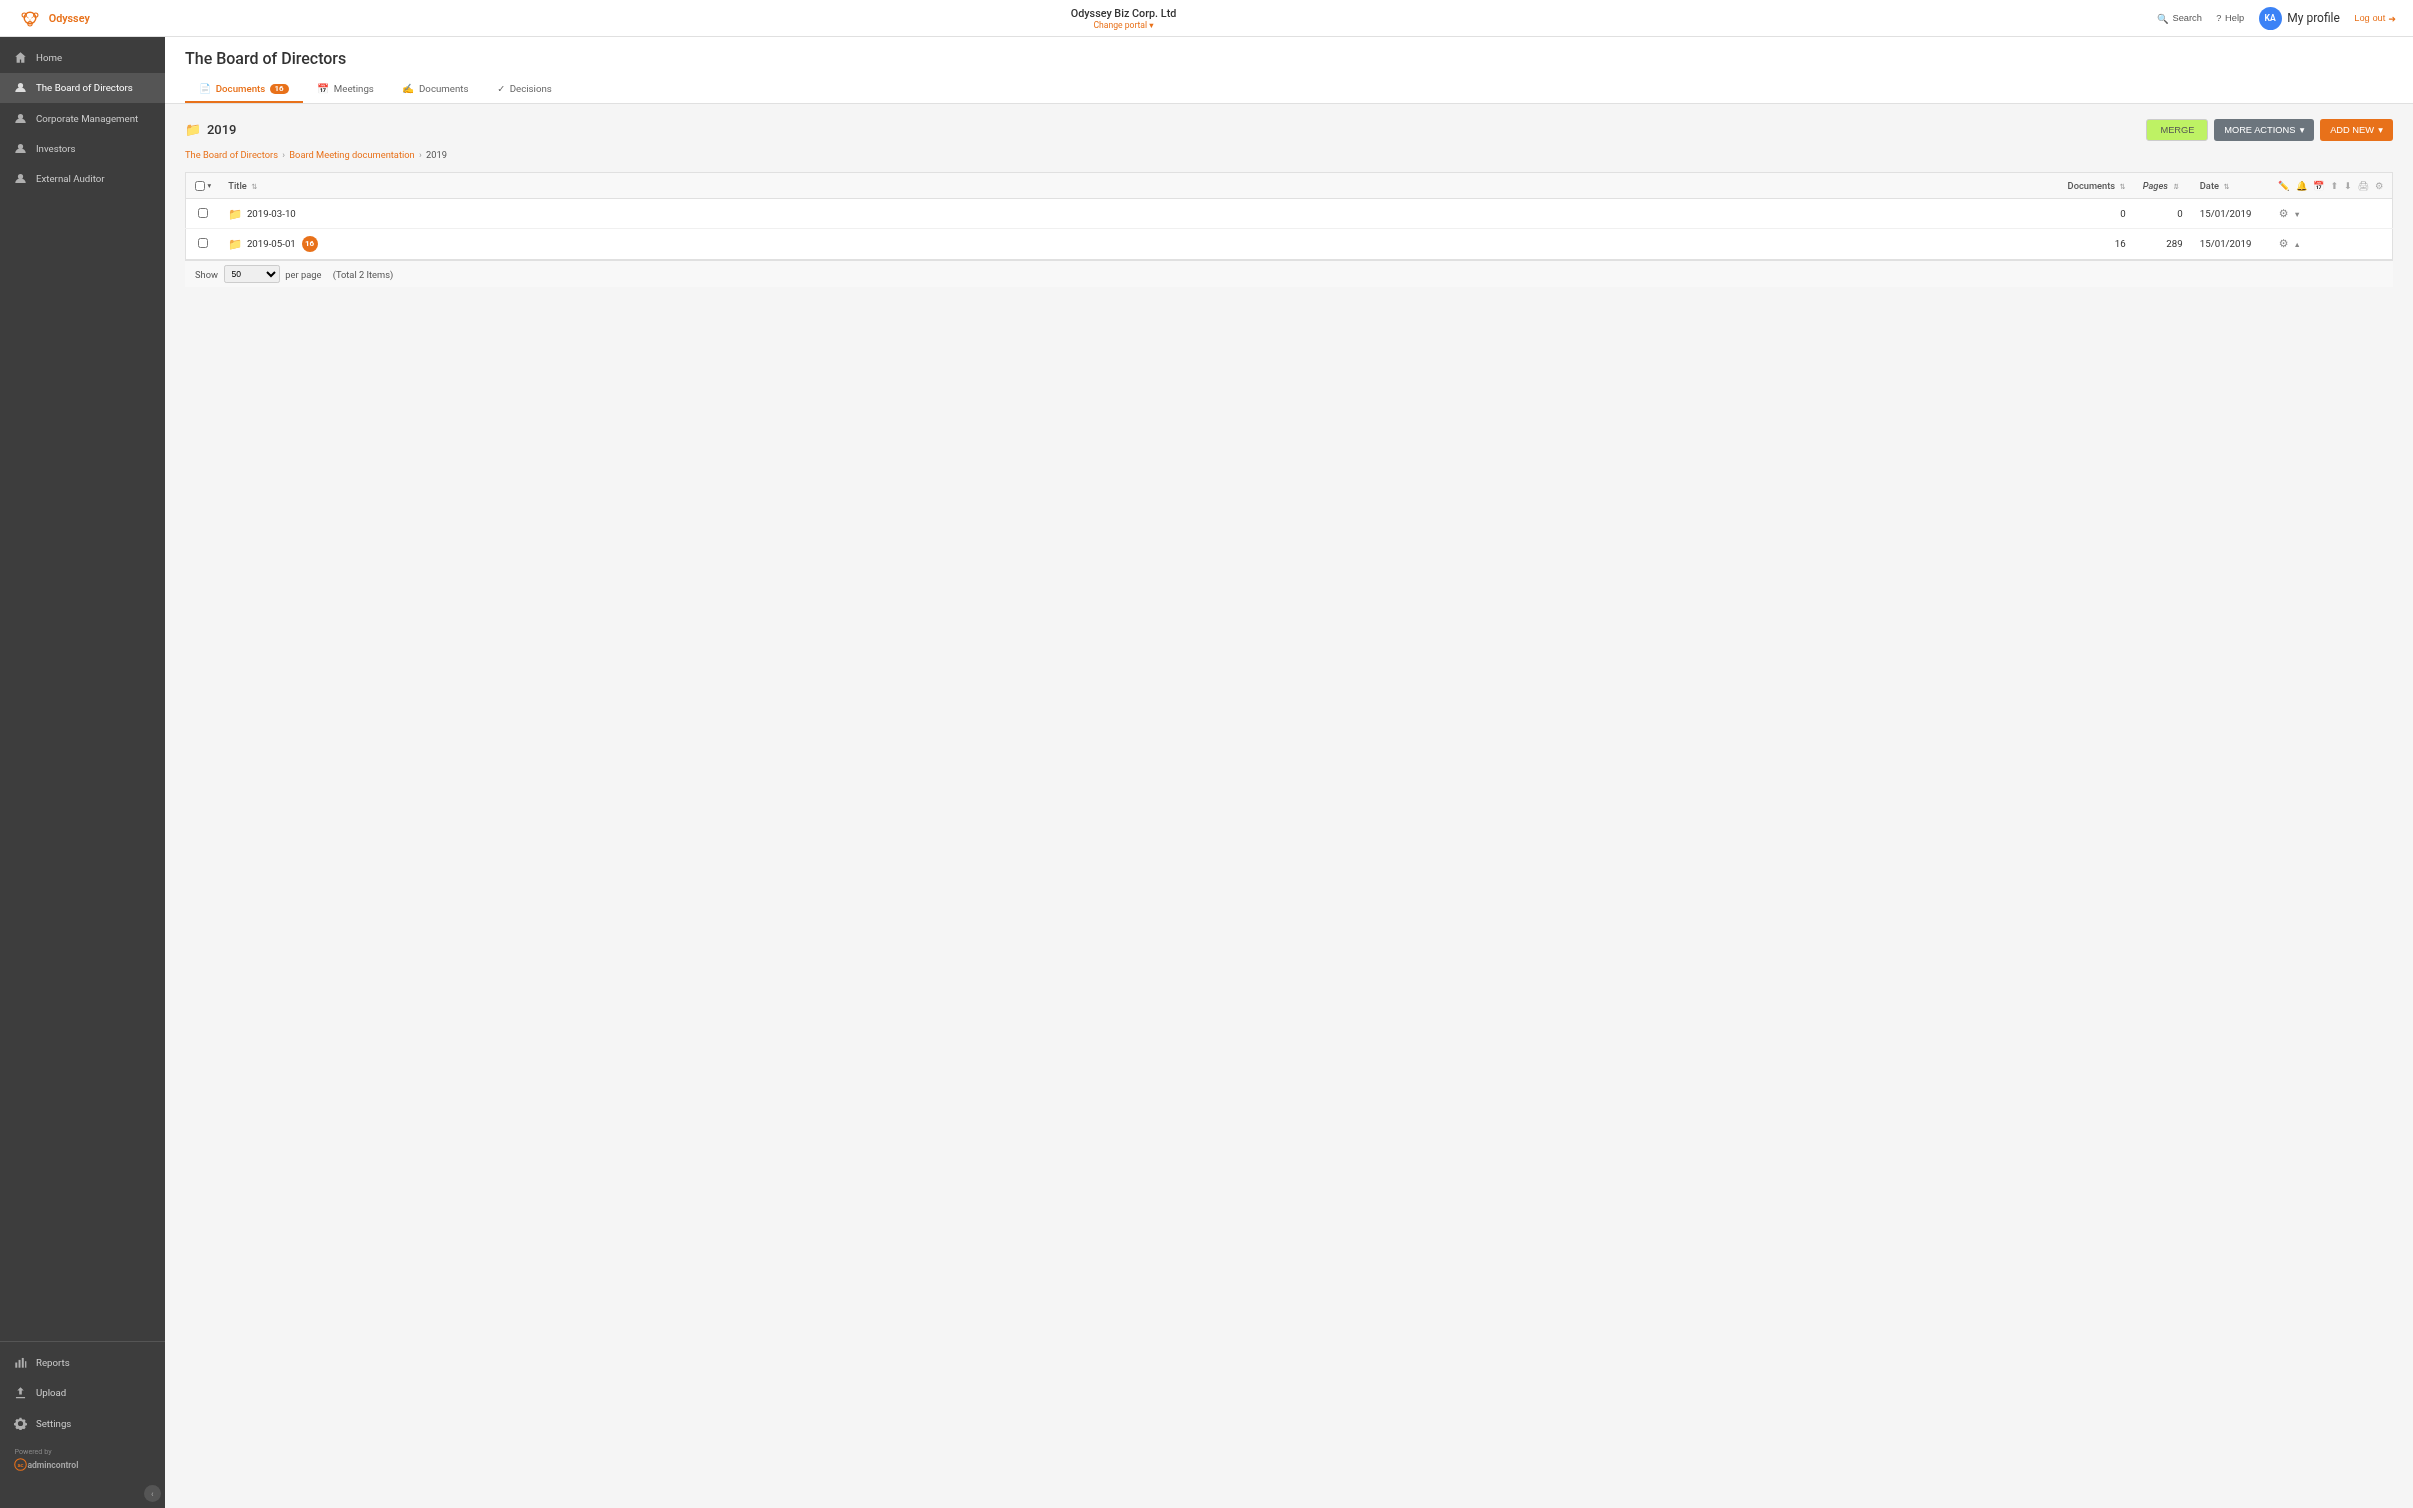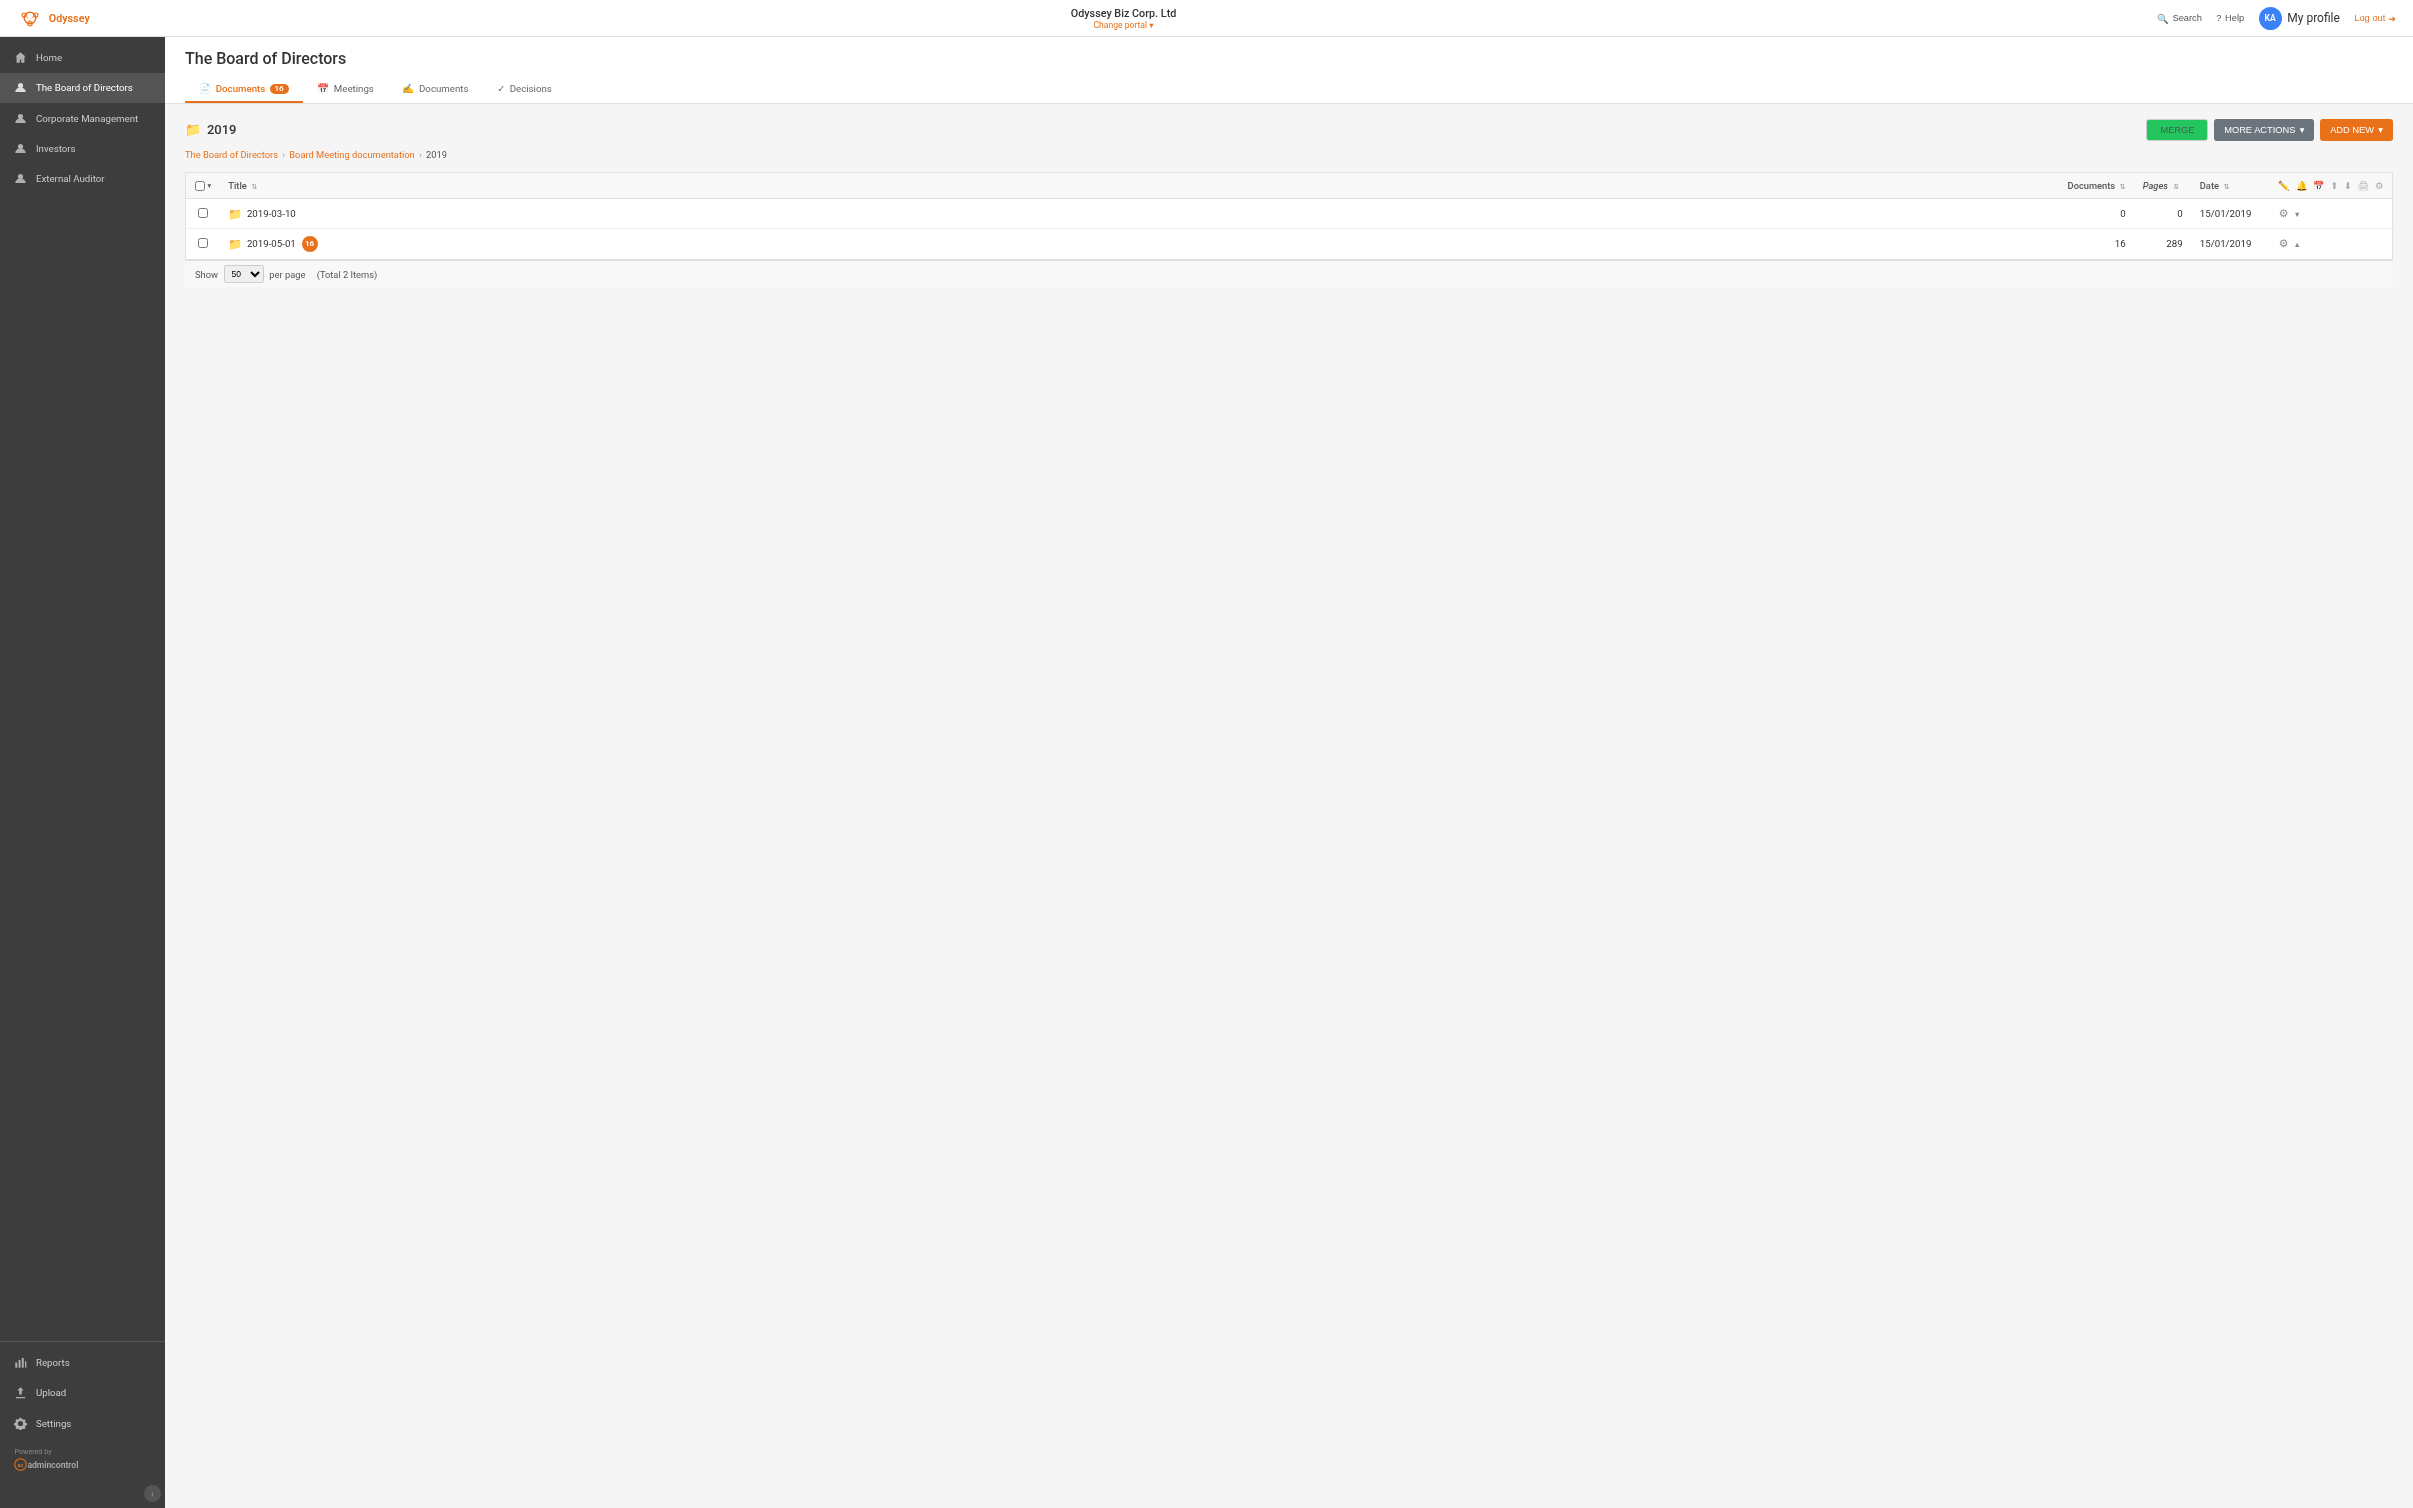--- a/index.html
+++ b/index.html
@@ -113,21 +113,21 @@
     .toolbar-row {
       display: flex;
       align-items: center;
       justify-content: space-between;
       margin-bottom: 8.6px;
     }
     .folder-title-area { display: flex; align-items: center; gap: 5.7px; }
     .folder-title { font-size: 13px; font-weight: 500; color: #333; }
     .toolbar-buttons { display: flex; gap: 5.7px; }
     .btn-merge {
-      background: #22c55e;
+      background: #bef264;
       color: #555;
       border: 0.7px solid #ccc;
       padding: 5px 13px;
       border-radius: 2.9px;
       cursor: pointer;
       font-size: 9.3px;
       font-weight: 500;
       text-align: right;
     }
     .btn-more-actions {
@@ -204,21 +204,21 @@
       font-weight: 700;
     }
 
     .row-actions { display: flex; align-items: center; gap: 4.3px; }
 
     .gear-btn { background: none; border: none; color: #888; cursor: pointer; font-size: 10.8px; }
     .chevron-btn { background: none; border: none; color: #888; cursor: pointer; font-size: 8.6px; padding: 0 2.2px; }
 
     
     .table-footer { padding: 4px 10px; background: #f8f8f8; border-top: 0.7px solid #e0e0e0; display: flex; align-items: center; gap: 5.7px; font-size: 9.3px; color: #555; }
-    .per-page-select { width: 40px; padding: 2.2px 2.9px; border: 0.7px solid #ccc; border-radius: 2.2px; font-size: 8.6px; }
+    .per-page-select { width: 56px; padding: 2.2px 2.9px; border: 0.7px solid #ccc; border-radius: 2.2px; font-size: 8.6px; }
     .total-label { margin-left: 5.7px; }
 
     
     .th-icon-group { display: flex; gap: 5.7px; justify-content: flex-end; }
     .th-icon { color: #aaa; font-size: 9.3px; cursor: pointer; }
 
     .checkbox-cell { display: flex; align-items: center; gap: 2.9px; }
     input[type="checkbox"] { width: 10px; height: 10px; }
   </style>
 </head>

